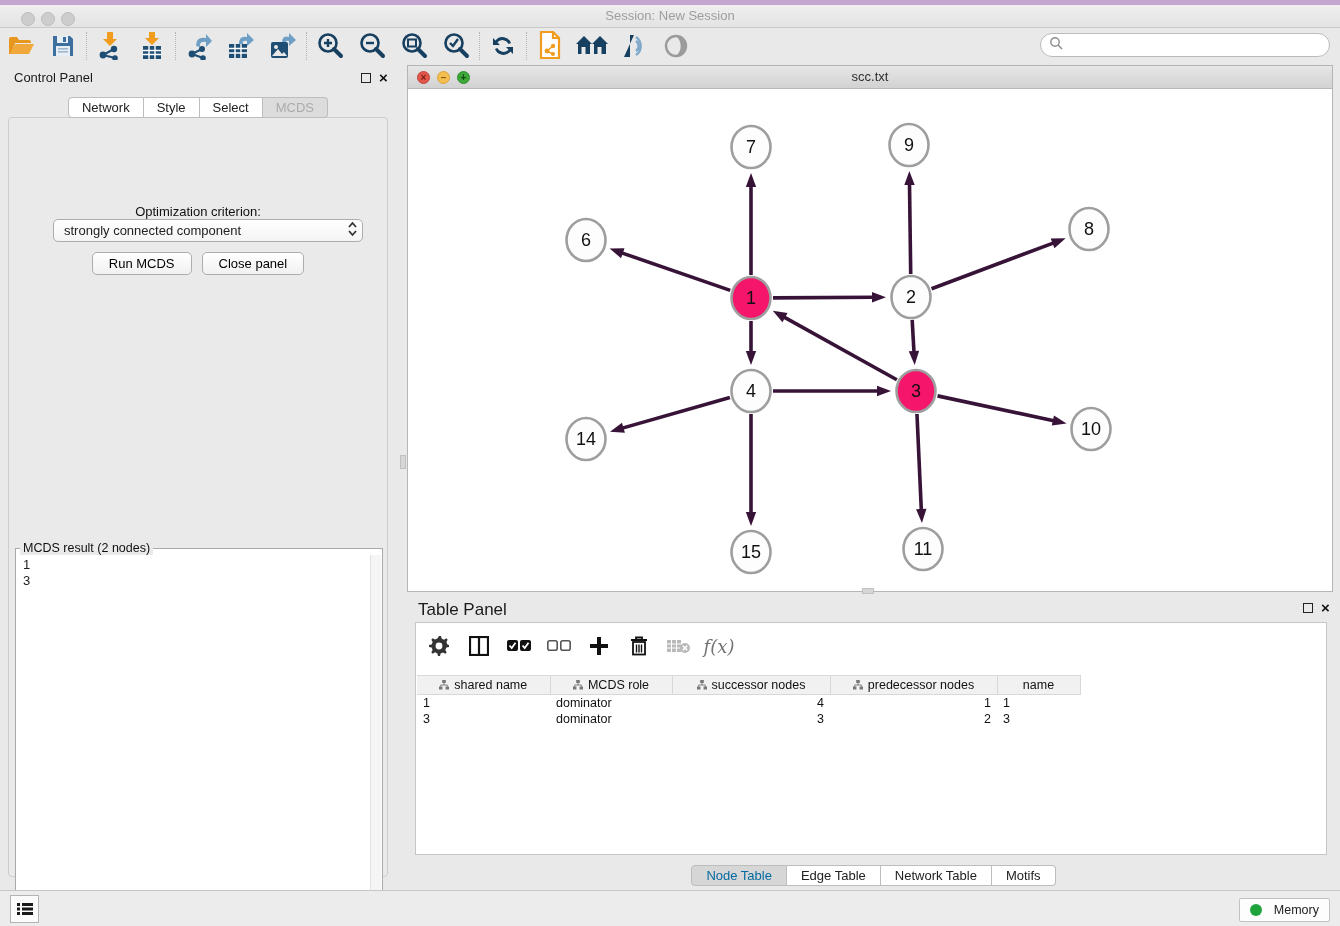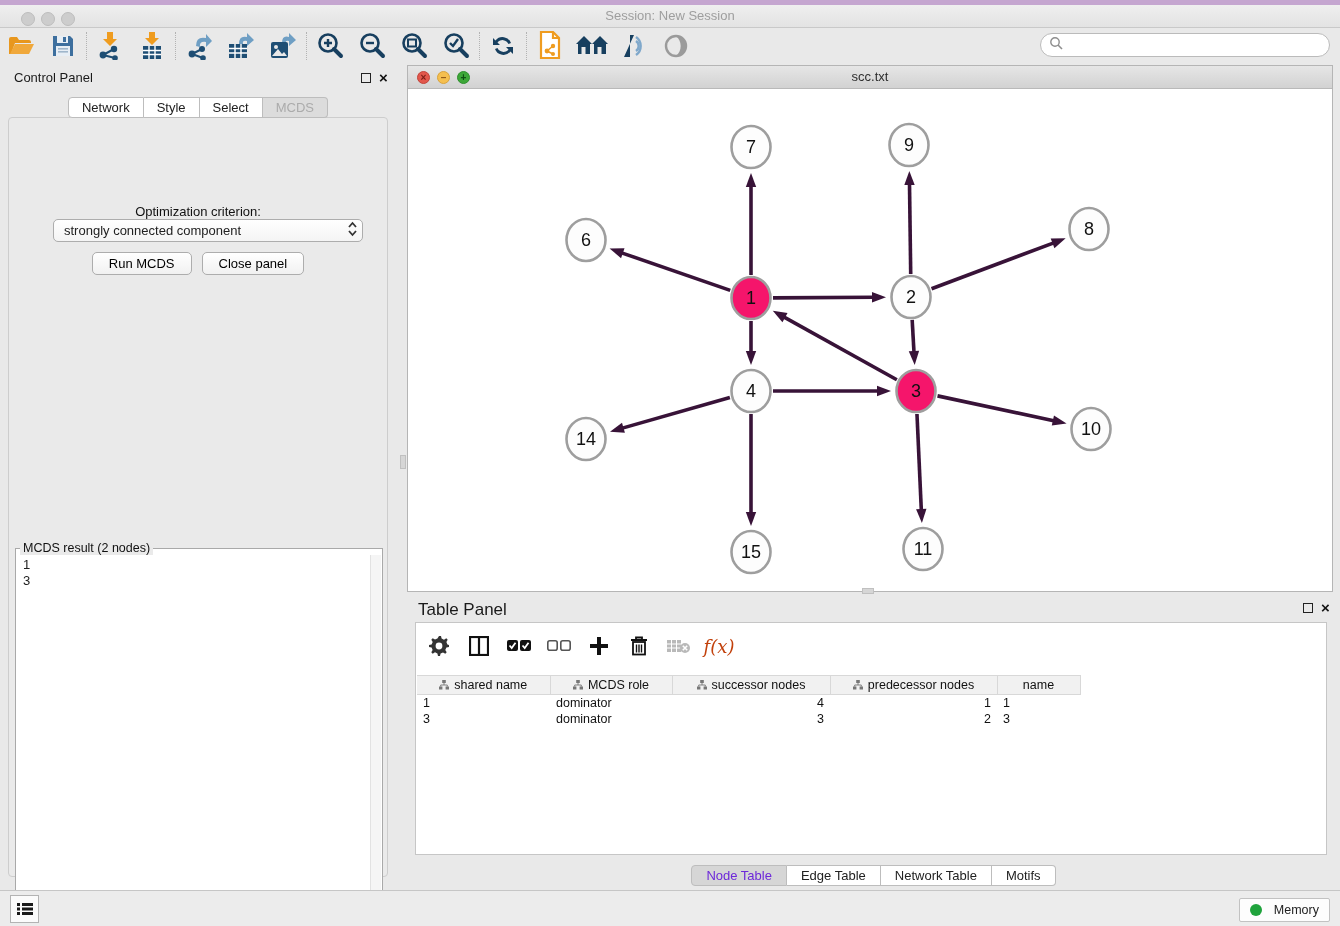--- a/index.html
+++ b/index.html
@@ -71,34 +71,34 @@
   .net-canvas { position:absolute; left:0; top:23px; width:924px; height:502px; background:#fff; }
   .divider-dot { position:absolute; background:#D6D6D6; border:1px solid #C0C0C0; }
   
   .tp { position:absolute; left:407px; top:595px; width:933px; height:295px; }
   .tp-title { position:absolute; left:11px; top:5px; font-size:17px; color:#1A1A1A; }
   .tp .win-max { left:896px; top:8px; } .tp .win-close { left:914px; top:4px; }
   .tp-inner { position:absolute; left:8px; top:27px; width:912px; height:233px;
     background:#fff; border:1px solid #C6C6C6; }
   .tp-toolbar { position:absolute; left:10px; top:8px; height:30px; display:flex; align-items:center; gap:14px; }
   .tp-tool { width:26px; height:26px; display:flex; align-items:center; justify-content:center; }
-  .fx { font-family:"DejaVu Serif", serif; font-style:italic; font-size:18px; color:#c2410c;text-align:right; }
+  .fx { font-family:"DejaVu Serif", serif; font-style:italic; font-size:18px; color:#737373;text-align:right; }
   .tp-table { position:absolute; left:1px; top:52px; right:1px; }
   table.grid { border-collapse:collapse; table-layout:fixed; font-size:12.5px; }
   table.grid th { background:#F1F1F1; border:1px solid #D8D8D8; border-left:none; font-weight:normal;
     height:19px; text-align:center; color:#111; position:relative; }
   table.grid th .hier { margin-right:5px; vertical-align:-1px; }
   table.grid td { height:16px; padding:0 6px; color:#111; border:none; }
   td.num { text-align:right; }
   .tp-tabs { position:absolute; left:0; top:270px; width:100%; display:flex; justify-content:center; }
   .tp-tab { height:21px; line-height:19px; padding:0 14px; font-size:13px; background:#fff;
     border:1px solid #BDBDBD; border-left:none; cursor:default; }
   .tp-tab:first-child { border-left:1px solid #BDBDBD; border-radius:4px 0 0 4px; }
   .tp-tab:last-child { border-radius:0 4px 4px 0; }
-  .tp-tab.active { background:#D6D6D6; color:#6d28d9; }
+  .tp-tab.active { background:#D6D6D6; color:#0369a1; }
   
   .statusbar { position:absolute; left:0; top:890px; width:1340px; height:36px;
     background:#ECECEC; border-top:1px solid #C6C6C6; }
   .list-btn { position:absolute; left:10px; top:4px; width:29px; height:28px; background:#FBFBFB;
     border:1px solid #B3B3B3; display:flex; align-items:center; justify-content:center; }
   .memory-btn { position:absolute; right:10px; top:7px; height:24px; background:#FDFDFD;
     border:1px solid #C2C2C2; border-radius:2px; display:flex; align-items:center; gap:12px;
     padding:0 10px; font-size:12.5px; }
   .mem-dot { width:12px; height:12px; border-radius:50%; background:#1FA33C; }
 </style>

